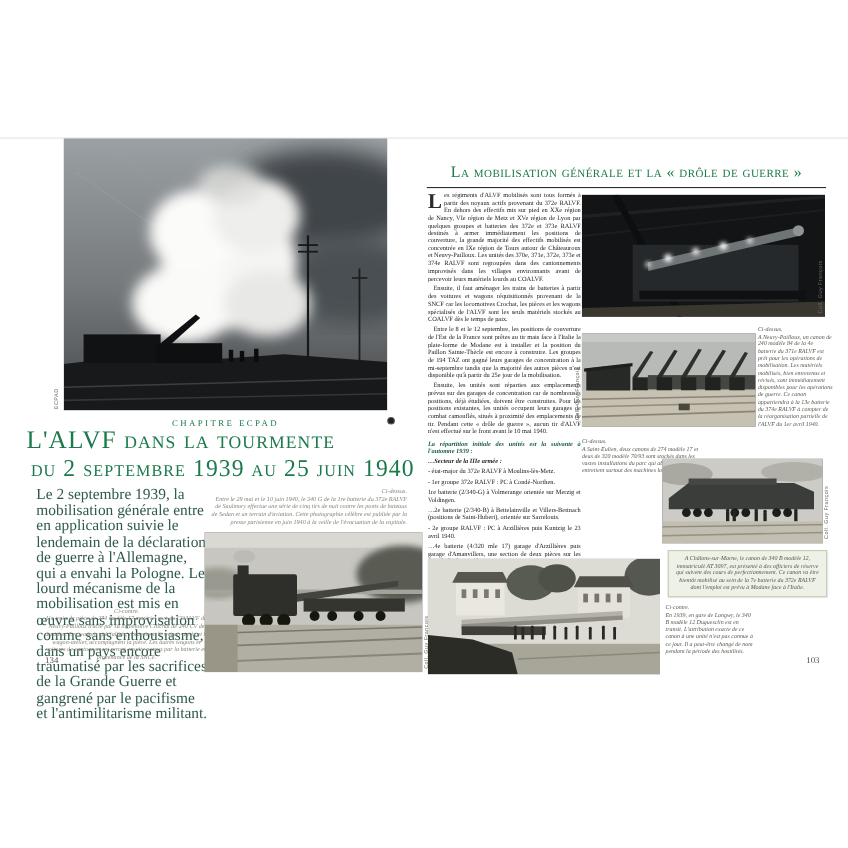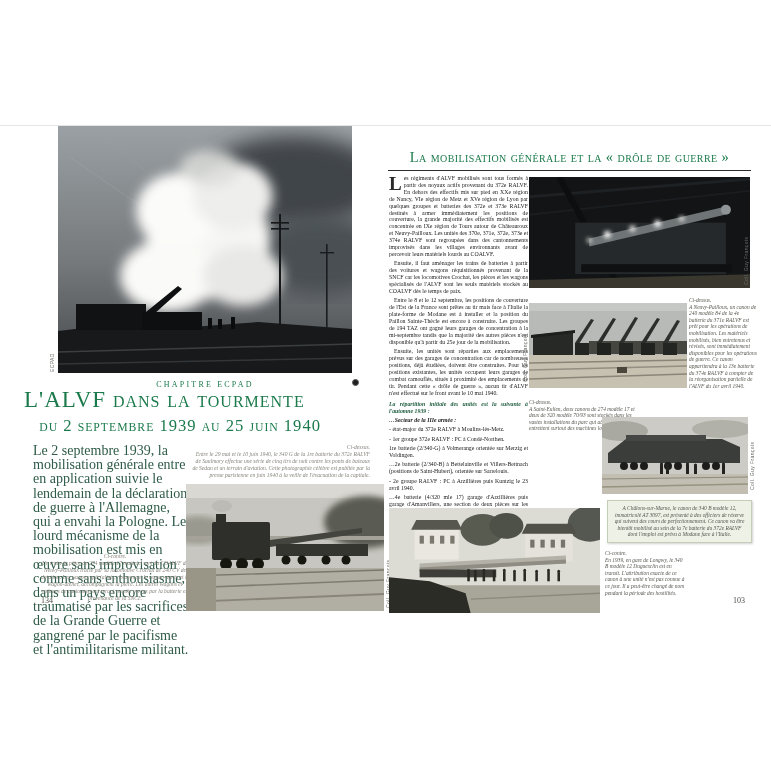--- a/index.html
+++ b/index.html
@@ -9,21 +9,21 @@
   .abs{position:absolute;}
   .photo{overflow:hidden;background:#888;}
   .photo svg{display:block;width:100%;height:100%;}
   .vcred{writing-mode:vertical-rl;transform:rotate(180deg);font-family:"Liberation Sans",sans-serif;
          font-size:5px;letter-spacing:.4px;color:#6b6b66;white-space:nowrap;}
   
   .chapter{color:#1b7a4b;font-size:8px;letter-spacing:2.2px;text-align:center;font-variant:small-caps;}
   .title-green{color:#1b7a4b;text-align:left;font-variant:small-caps;white-space:nowrap;}
   .fitx{display:inline-block;white-space:nowrap;}
   .t1{font-size:23px;letter-spacing:1px;line-height:24px;}
-  .t2{font-size:17px;letter-spacing:1px;line-height:22px;margin-left:12px;}
+  .t2{font-size:22px;letter-spacing:1px;line-height:22px;}
   .ornament{width:7px;height:7px;border-radius:50%;background:#1f1f1f;border:1px solid #5a5a5a;}
   .intro{color:#2e5a48;font-size:14px;line-height:14.2px;}
   .cap{font-style:italic;color:#85837b;font-size:5.6px;line-height:7px;}
   .cap .cl{display:block;}
   .cap-r{text-align:right;}
   .cap-c{text-align:center;}
   .pagenum{font-size:8px;color:#4a4a46;font-family:"Liberation Serif",serif;}
   
   .rtitle{font-size:14.5px;letter-spacing:.4px;}
   .rule{background:#2c2c2c;height:1px;}

